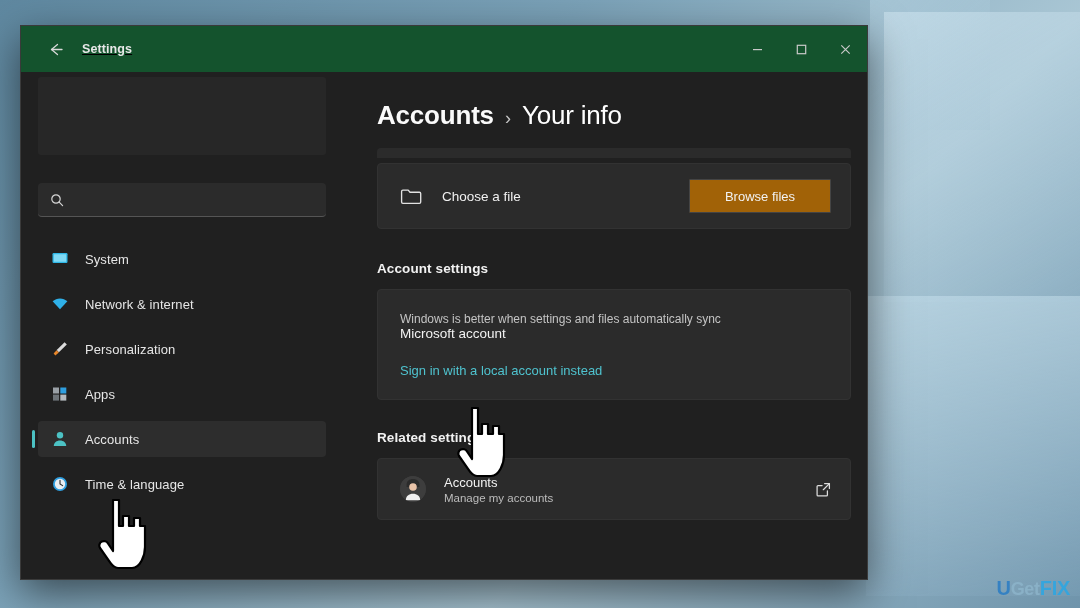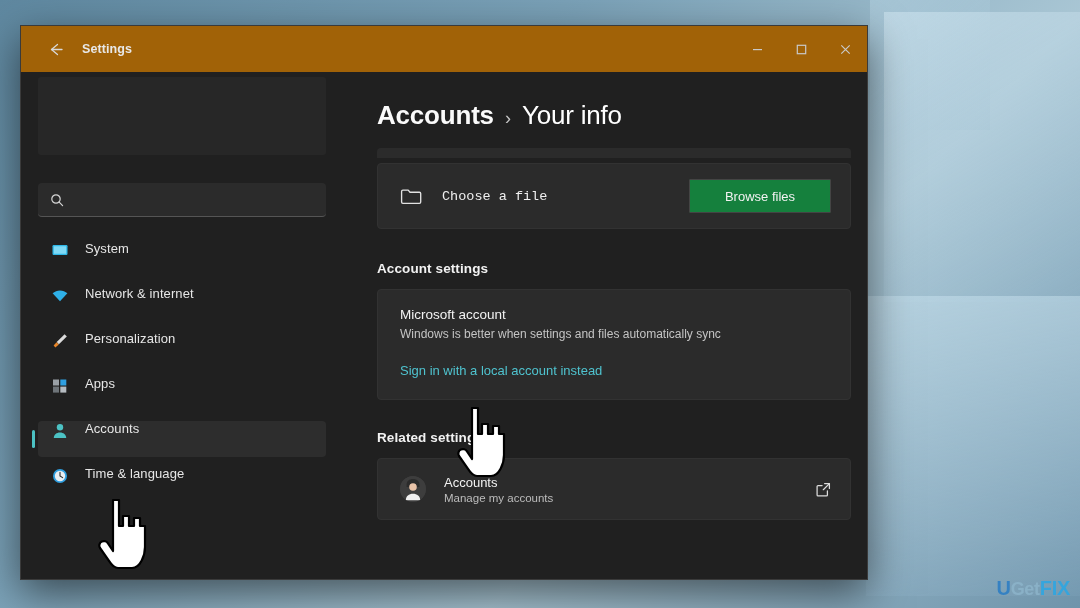--- a/index.html
+++ b/index.html
@@ -50,22 +50,23 @@
     flex-direction: column;
     overflow: hidden;
   }
 
   
   #titlebar {
     height: 46px;
     display: flex;
     align-items: center;
     flex: 0 0 auto;
-    background: #a16207;
+    background: #14532d;
     position: relative;
+    text-decoration: underline;
   }
   #back-button {
     width: 34px; height: 30px;
     margin-left: 17px;
     display: flex; align-items: center; justify-content: center;
     color: #d8d8d8;
     border-radius: 4px;
   }
   #back-button svg { display: block; }
   #app-title {
@@ -136,21 +137,21 @@
   #search-icon { color: #d6d6d6; display: flex; align-items: center; }
 
   #nav-list {
     margin-top: 24px;
     display: flex;
     flex-direction: column;
   }
   .nav-item {
     height: 36px;
     display: flex;
-    align-items: flex-start;
+    align-items: center;
     border-radius: 4px;
     padding-left: 12px;
     margin-bottom: 9px;
     position: relative;
   }
   .nav-item.selected { background: #2d2d2d; }
   .nav-item.selected::before {
     content: "";
     position: absolute;
     left: -6px; top: 9px;
@@ -220,28 +221,27 @@
     height: 66px;
     display: flex;
     align-items: center;
     padding: 0 19px 0 22px;
   }
   #folder-icon { color: #e2e2e2; display: flex; align-items: center; }
   #choose-file-label {
     margin-left: 20px;
     font-size: 13.5px;
     color: #f0f0f0;
-    font-family: Liberation Mono, monospace;
   }
   #browse-files-button {
     margin-left: auto;
     height: 34px;
     min-width: 142px;
     padding: 0 18px;
-    background: #15803d;
+    background: #a16207;
     border: 1px solid #444;
     border-radius: 1px;
     color: #f2f2f2;
     font-size: 13px;
     font-family: "Liberation Sans", sans-serif;
     display: flex; align-items: center; justify-content: center;
   }
 
   .section-heading {
     font-size: 13.5px;
@@ -462,22 +462,22 @@
             <path d="M1.6 4.4a1.3 1.3 0 0 1 1.3-1.3h5.3l1.8 2.1h9.4a1.3 1.3 0 0 1 1.3 1.3v8.6a1.3 1.3 0 0 1-1.3 1.3H2.9a1.3 1.3 0 0 1-1.3-1.3Z" stroke-linejoin="round"></path>
           </svg>
         </span>
         <span id="choose-file-label">Choose a file</span>
         <button id="browse-files-button">Browse files</button>
       </div>
 
       <div id="account-settings-heading" class="section-heading">Account settings</div>
 
       <div id="ms-account-card" class="card">
+        <div id="ms-account-desc">Windows is better when settings and files automatically sync</div>
         <div id="ms-account-title">Microsoft account</div>
-        <div id="ms-account-desc">Windows is better when settings and files automatically sync</div>
         <a id="local-account-link" href="#">Sign in with a local account instead</a>
       </div>
 
       <div id="related-settings-heading" class="section-heading">Related settings</div>
 
       <div id="accounts-row-card" class="card">
         <span id="accounts-avatar">
           <svg width="26" height="26" viewBox="0 0 26 26">
             <circle cx="13" cy="13" r="13" fill="#3d3d3d"></circle>
             <path d="M6.6 8.5c0-3.3 2.7-5.4 6.4-5.4s6.4 2.1 6.4 5.4v2.6H6.6Z" fill="#2b2b2b"></path>

